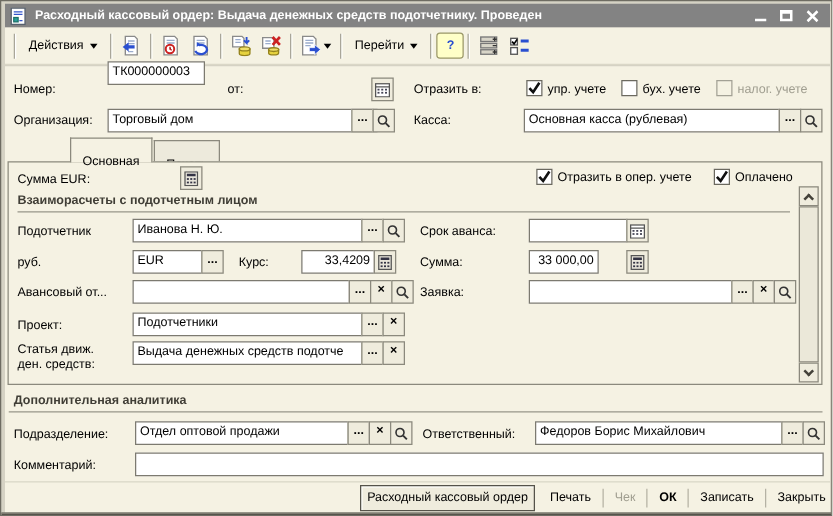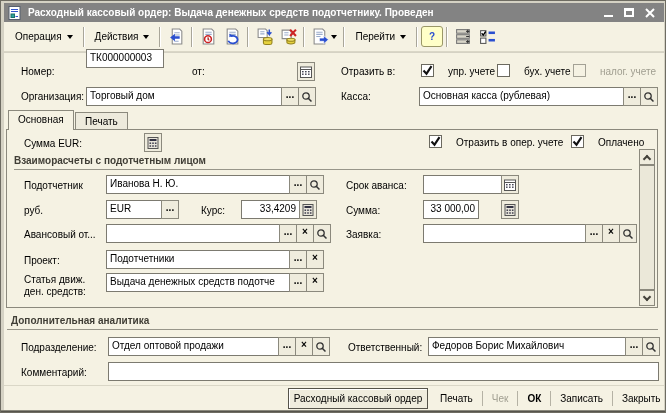--- a/index.html
+++ b/index.html
@@ -20,34 +20,34 @@
   
   .toolbar{position:absolute;left:3px;top:21px;width:660px;height:30px;background:#F5F2E3;border-bottom:1px solid #DAD7C7;display:flex;align-items:center;padding-left:4px;}
   .tbtn{display:flex;align-items:center;gap:5px;padding:4px 7px;cursor:default;}
   .caret{width:0;height:0;border-left:3px solid transparent;border-right:3px solid transparent;border-top:4px solid #000;}
   .tsep{width:2px;height:20px;border-left:1px solid #A9A699;border-right:1px solid #FFFFFF;margin:0 3px;}
   .ibtn{width:24px;height:24px;display:flex;align-items:center;justify-content:center;}
   .ibtn.wcaret{width:32px;gap:2px;}
   .helpbtn{width:22px;height:21px;background:#FFFFC8;border:1px solid #9A9767;border-radius:3px;color:#2A4FD0;font-weight:bold;display:flex;align-items:center;justify-content:center;}
   
   .formbg{position:absolute;left:3px;top:52px;width:660px;height:332px;background:#F5F2E3;}
-  .lbl{position:absolute;white-space:nowrap;margin-left:10px;}
+  .lbl{position:absolute;white-space:nowrap;}
   .lbl.dis{color:#A09E90;}
   .fld{position:absolute;height:19px;background:#fff;border:1px solid #7C7A70;padding:2px 3px 0 3px;white-space:pre;overflow:hidden;}
   .fld.num{text-align:right;}
   .fbtn{position:absolute;width:18px;height:19px;background:#EFECDD;border:1px solid #8B897D;display:flex;align-items:center;justify-content:center;font-weight:bold;line-height:8px;padding-bottom:4px;}
   .fbtn.icon{padding-bottom:0;}
   .cb{position:absolute;width:13px;height:13px;background:#fff;border:1px solid #6B695F;}
   .cb svg{display:none;}
   .cb.checked svg{display:block;}
   .cb.disabled{background:#F5F2E3;border-color:#A3A195;}
   .hline{position:absolute;height:1px;background:#98968A;}
   .gtitle{position:absolute;font-weight:bold;color:#403E36;white-space:nowrap;}
   
-  .tab{position:absolute;border:1px solid #8B897D;border-bottom:none;padding:3px 9px 0 9px;}
+  .tab{position:absolute;border:1px solid #8B897D;border-bottom:none;padding:13px 9px 0 9px;margin-left:48px;}
   .tab.active{background:#F5F2E3;z-index:3;height:20px;}
   .tab.inactive{background:#EDEADC;height:18px;}
   .panel{position:absolute;left:5px;top:128px;width:652px;height:179px;border:1px solid #8B897D;background:#F5F2E3;z-index:1;}
   
   .sbbtn{position:absolute;width:16px;height:16px;background:#EFECDD;border:1px solid #8B897D;display:flex;align-items:center;justify-content:center;}
   .sbthumb{position:absolute;width:16px;background:#EBE8D9;border:1px solid #8B897D;}
   .chev{width:6px;height:6px;border-left:2px solid #44423A;border-top:2px solid #44423A;transform:rotate(45deg);margin-top:3px;}
   .chev.down{transform:rotate(225deg);margin-top:-2px;}
   
   .bottombar{position:absolute;left:3px;top:384px;width:660px;height:38px;background:#F5F2E3;border-top:1px solid #DAD7C7;}
@@ -80,24 +80,20 @@
         <span class="box"></span>
       </span>
     <span class="wc">
       <svg width="10" height="10" viewBox="0 0 10 10">
           <path d="M1 1l8 8M9 1l-8 8" stroke="#fff" stroke-width="2"></path>
         </svg>
     </span>
   </div>
 
   <div class="toolbar">
-    <div class="tbtn">
-        <span>Операция</span>
-        <span class="caret"></span>
-      </div>
     <div class="tsep"></div>
     <div class="tbtn">
         <span>Действия</span>
         <span class="caret"></span>
       </div>
     <div class="tsep"></div>
     <div class="ibtn">
       <svg width="17" height="17" viewBox="0 0 16 16">
           <path d="M4 1h7l2 2v12H4z" fill="#fff" stroke="#8a8a8a"></path>
           <path d="M6 4.5h5M6 6.5h5M6 12.5h4" stroke="#9aaccc"></path>

